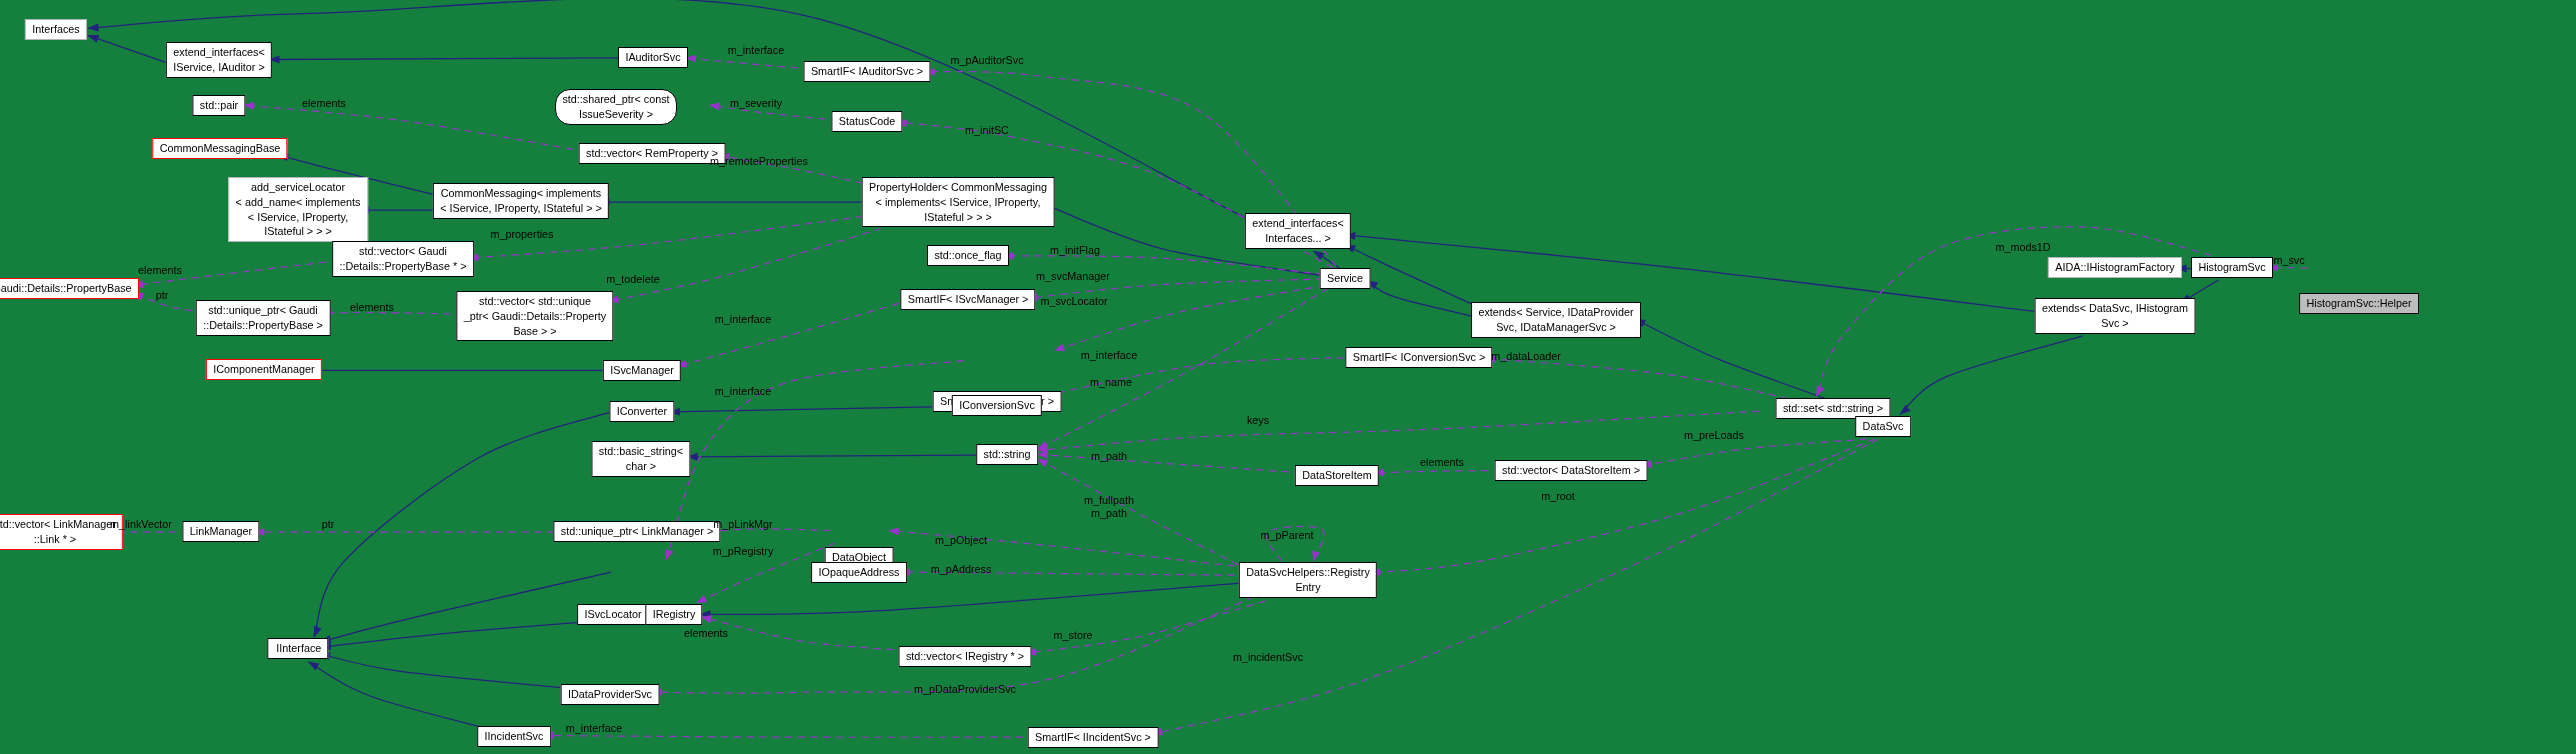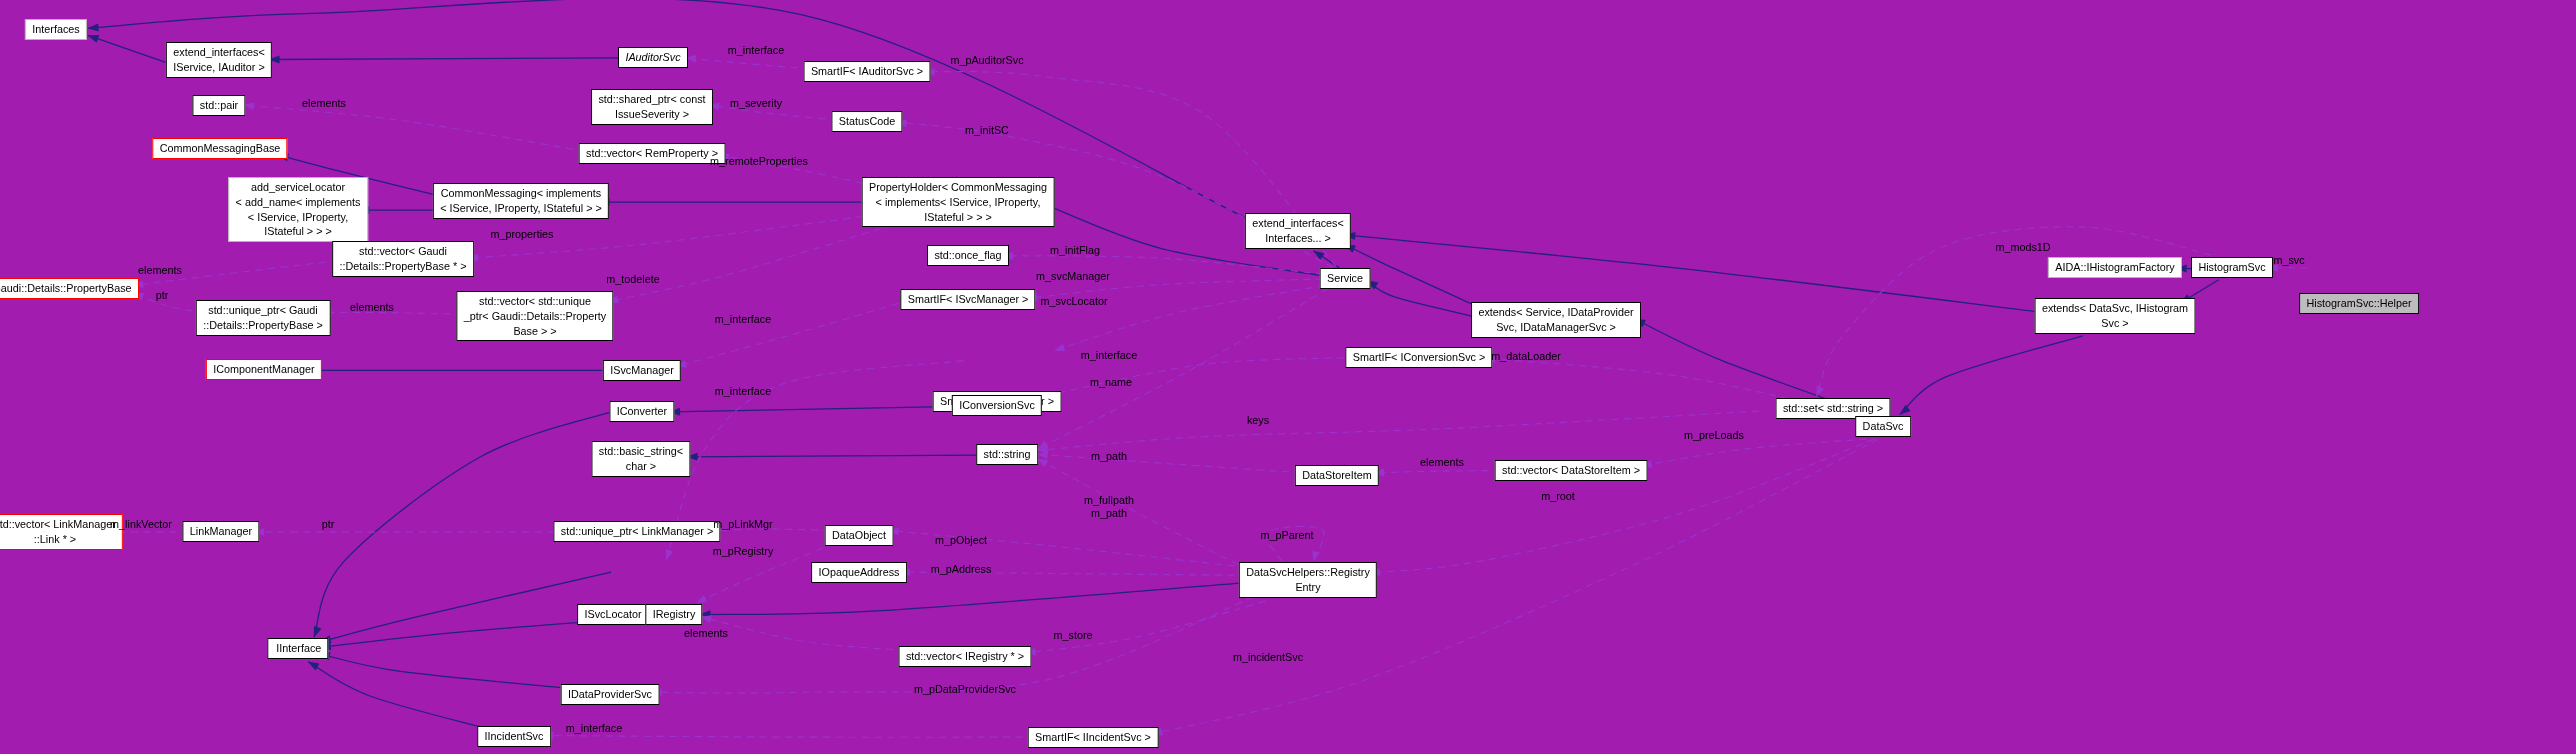--- a/index.html
+++ b/index.html
@@ -14,21 +14,21 @@
   .node.red{border-color:#ff0000;border-width:1.2px;}
   .node.focus{background:#bdbdbd;font-weight:normal;}
   .edge-label{position:absolute;transform:translate(-50%,-50%);font-size:10.8px;
         line-height:1.25;white-space:pre;text-align:center;z-index:3;}
   path.inherit{fill:none;stroke-width:1.6px;}
   path.usage{fill:none;stroke-width:1.5px;stroke-dasharray:9,7;}
 </style>
 </head>
 <body>
 
-<div id="canvas" style="background: #a21caf;">
+<div id="canvas" style="background: #15803d;">
   <svg id="edge-svg" xmlns="http://www.w3.org/2000/svg" viewBox="0 0 3216 942" width="2576" height="755">
     <defs>
       <marker id="arrow-inherit" markerUnits="userSpaceOnUse" markerWidth="18" markerHeight="14" refX="14" refY="6" orient="auto">
         <path d="M1,1 L15,6 L1,11 Z" fill="#22227c"></path>
       </marker>
       <marker id="arrow-usage" markerUnits="userSpaceOnUse" markerWidth="18" markerHeight="14" refX="13" refY="6" orient="auto">
         <path d="M1,1 L14,6 L1,11 Z" fill="#9a32cd"></path>
       </marker>
     </defs>
     <g id="edge-paths">
@@ -94,24 +94,24 @@
         <path d="M1580,750 C1553.3333333333333,757.5 1469.8333333333333,784.1666666666666 1420,795 C1370.1666666666667,805.8333333333334 1304.1666666666667,811.6666666666666 1281,815" class="usage" stroke="#9a32cd" marker-end="url(#arrow-usage)"></path>
         <path d="M1565,745 C1520.8333333333333,762.5 1394.1666666666667,830.1666666666666 1300,850 C1205.8333333333333,869.8333333333334 1081,861.6666666666666 1000,864 C919,866.3333333333334 845,864 814,864" class="usage" stroke="#9a32cd" marker-end="url(#arrow-usage)"></path>
         <path d="M2345,548 C2295.8333333333335,573.3333333333334 2157.5,649.6666666666666 2050,700 C1942.5,750.3333333333334 1801.8333333333333,814 1700,850 C1598.1666666666667,886 1482.5,905 1439,916" class="usage" stroke="#9a32cd" marker-end="url(#arrow-usage)"></path>
         <path d="M1293,920 C1244.1666666666667,920 1102.3333333333333,920.3333333333334 1000,920 C897.6666666666666,919.6666666666666 732.5,918.3333333333334 679,918" class="usage" stroke="#9a32cd" marker-end="url(#arrow-usage)"></path>
       </g>
   </svg>
   <div id="node-layer">
       <div class="node grey" style="left: 56px; top: 19px; border-color: rgb(180, 180, 180);">Interfaces</div>
       <div class="node " style="left: 219px; top: 42px;">extend_interfaces&lt;
 IService, IAuditor &gt;</div>
-      <div class="node " style="left: 653px; top: 47px; font-style: italic;">IAuditorSvc</div>
+      <div class="node " style="left: 653px; top: 47px;">IAuditorSvc</div>
       <div class="node " style="left: 867px; top: 61px;">SmartIF&lt; IAuditorSvc &gt;</div>
       <div class="node " style="left: 219px; top: 95px;">std::pair</div>
-      <div class="node " style="left: 652px; top: 89px;">std::shared_ptr&lt; const
+      <div class="node " style="left: 616px; top: 89px; border-radius: 15px;">std::shared_ptr&lt; const
 IssueSeverity &gt;</div>
       <div class="node " style="left: 867px; top: 111px;">StatusCode</div>
       <div class="node red" style="left: 220px; top: 138px; border-color: rgb(255, 0, 0);">CommonMessagingBase</div>
       <div class="node " style="left: 652px; top: 143px;">std::vector&lt; RemProperty &gt;</div>
       <div class="node grey" style="left: 298px; top: 177px; border-color: rgb(180, 180, 180);">add_serviceLocator
 &lt; add_name&lt; implements
 &lt; IService, IProperty,
 IStateful &gt; &gt; &gt;</div>
       <div class="node " style="left: 521px; top: 183px;">CommonMessaging&lt; implements
 &lt; IService, IProperty, IStateful &gt; &gt;</div>
@@ -148,21 +148,21 @@
       <div class="node " style="left: 1883px; top: 416px;">DataSvc</div>
       <div class="node " style="left: 641px; top: 441px;">std::basic_string&lt;
 char &gt;</div>
       <div class="node " style="left: 1007px; top: 444px;">std::string</div>
       <div class="node " style="left: 1337px; top: 465px;">DataStoreItem</div>
       <div class="node " style="left: 1571px; top: 460px;">std::vector&lt; DataStoreItem &gt;</div>
       <div class="node red" style="left: 55px; top: 514px; border-color: rgb(255, 0, 0);">std::vector&lt; LinkManager
 ::Link * &gt;</div>
       <div class="node " style="left: 221px; top: 521px;">LinkManager</div>
       <div class="node " style="left: 637px; top: 521px;">std::unique_ptr&lt; LinkManager &gt;</div>
-      <div class="node " style="left: 859px; top: 525px;">DataObject</div>
+      <div class="node " style="left: 859px; top: 547px;">DataObject</div>
       <div class="node " style="left: 613px; top: 562px; margin-top: 42px;">ISvcLocator</div>
       <div class="node " style="left: 859px; top: 562px;">IOpaqueAddress</div>
       <div class="node " style="left: 1308px; top: 562px;">DataSvcHelpers::Registry
 Entry</div>
       <div class="node " style="left: 674px; top: 604px;">IRegistry</div>
       <div class="node " style="left: 965px; top: 646px;">std::vector&lt; IRegistry * &gt;</div>
       <div class="node " style="left: 298px; top: 638px; padding-left: 8px;">IInterface</div>
       <div class="node " style="left: 610px; top: 684px;">IDataProviderSvc</div>
       <div class="node " style="left: 514px; top: 726px;">IIncidentSvc</div>
       <div class="node " style="left: 1093px; top: 727px;">SmartIF&lt; IIncidentSvc &gt;</div>

